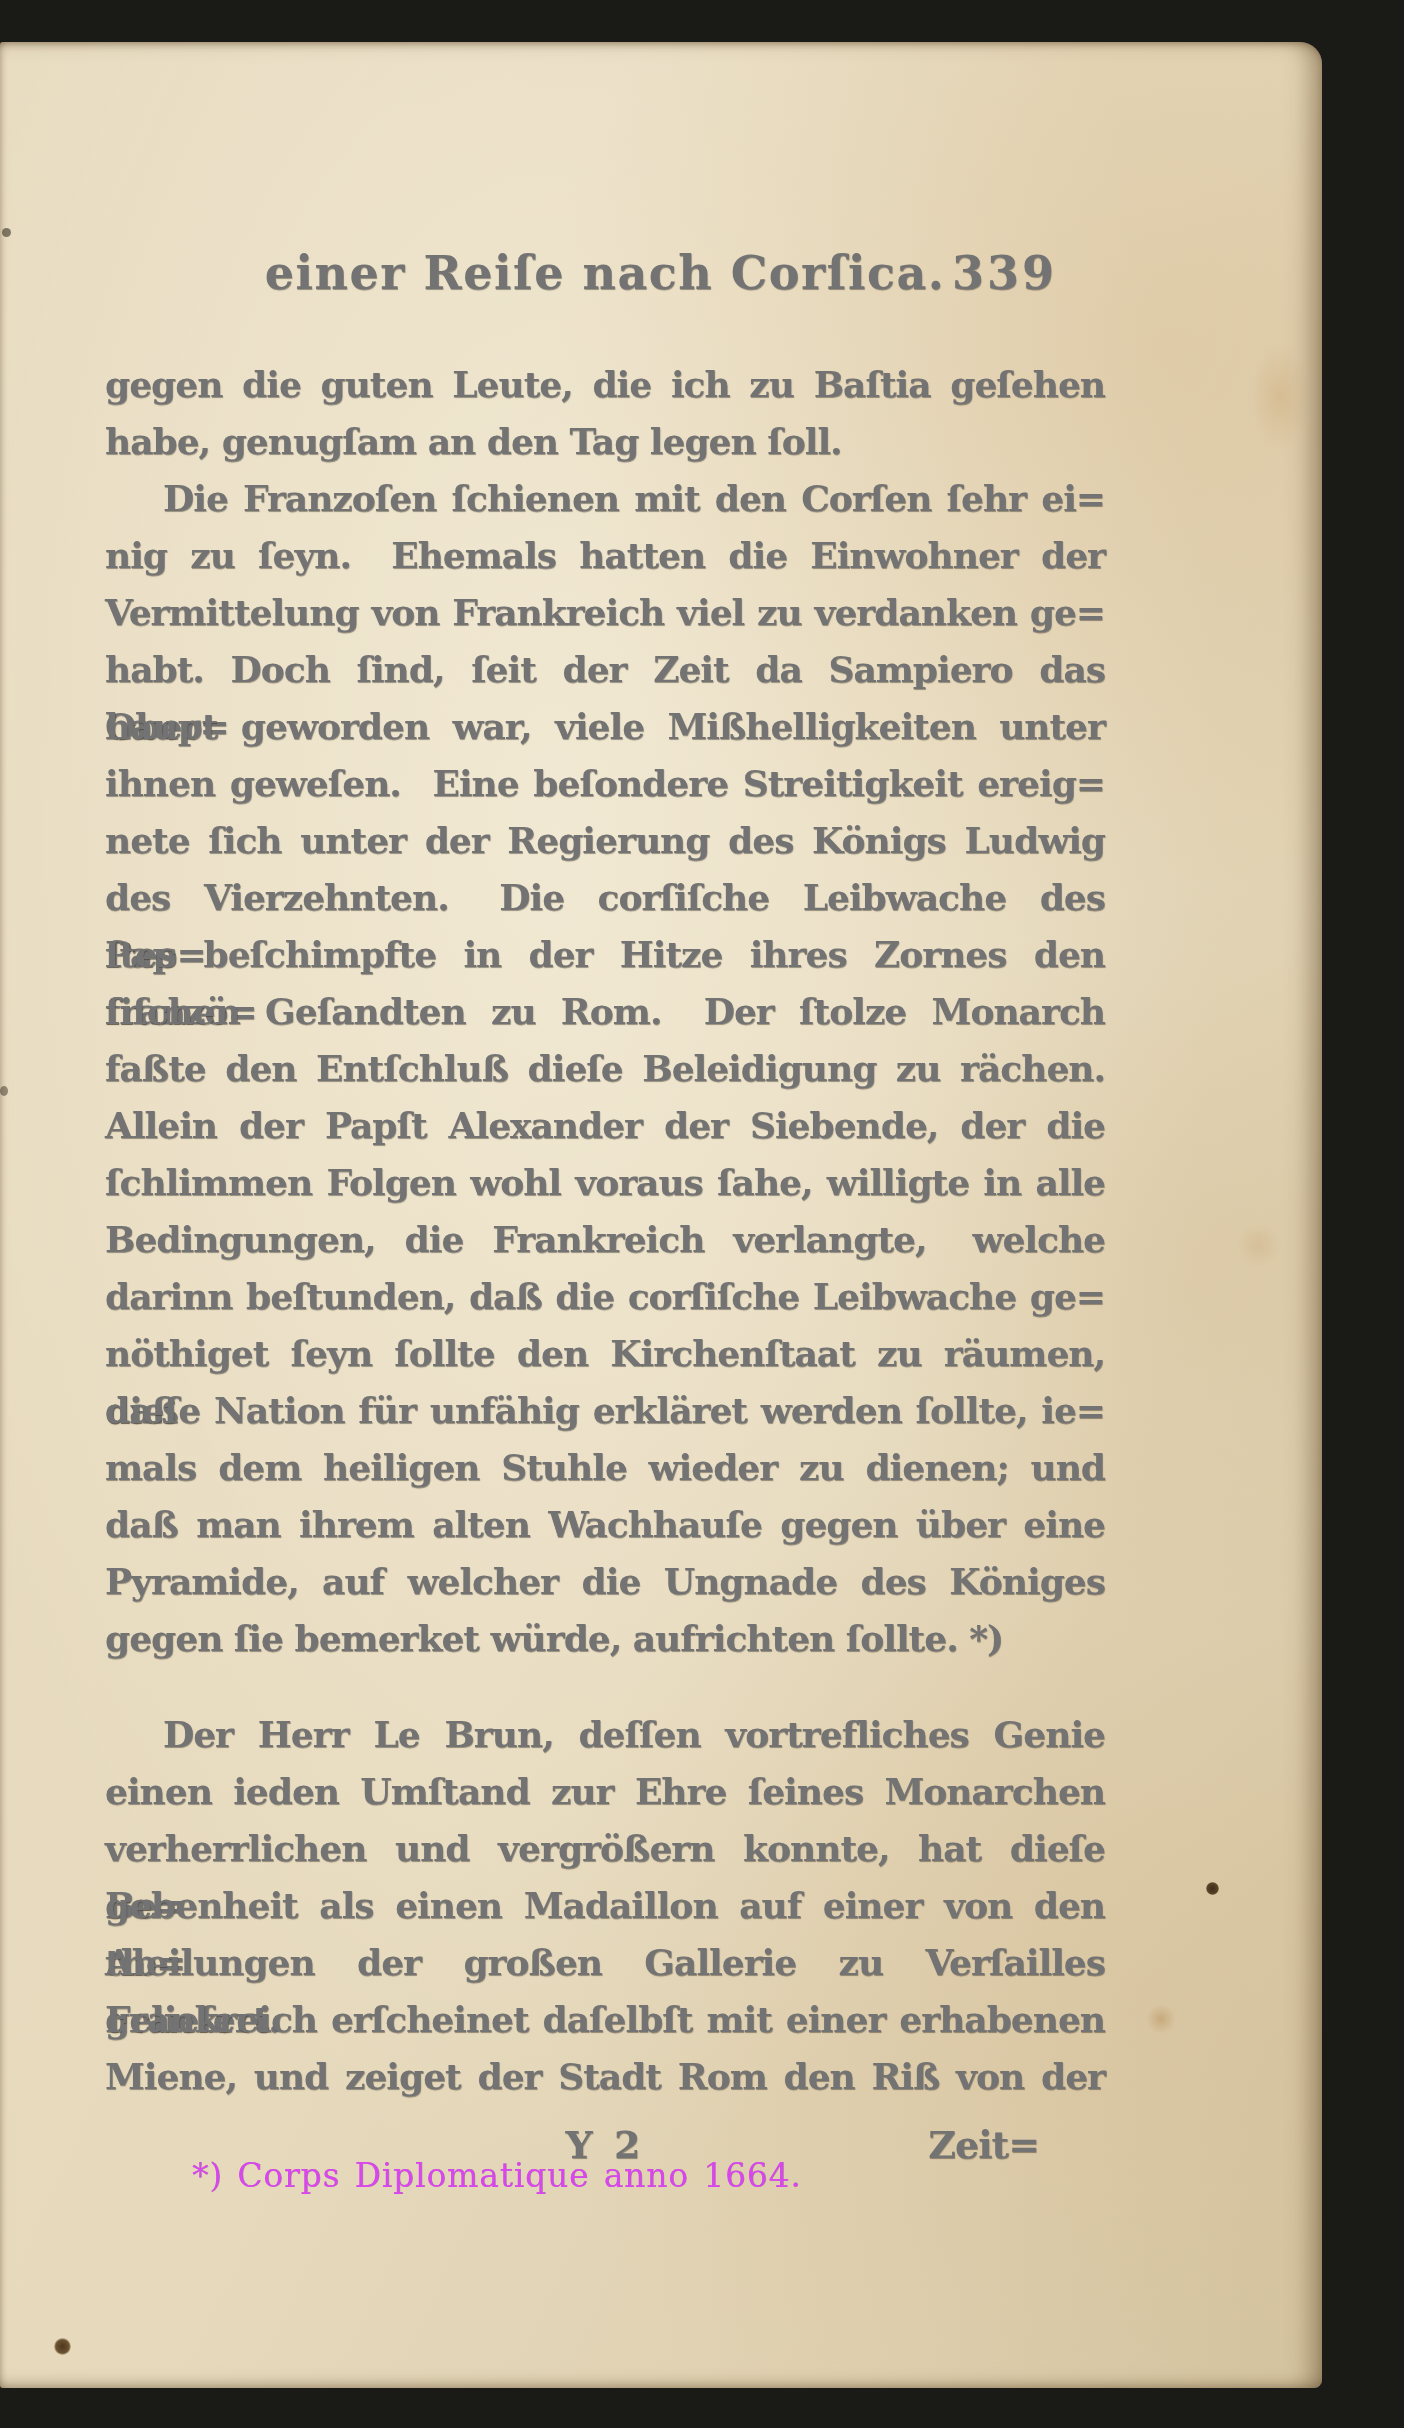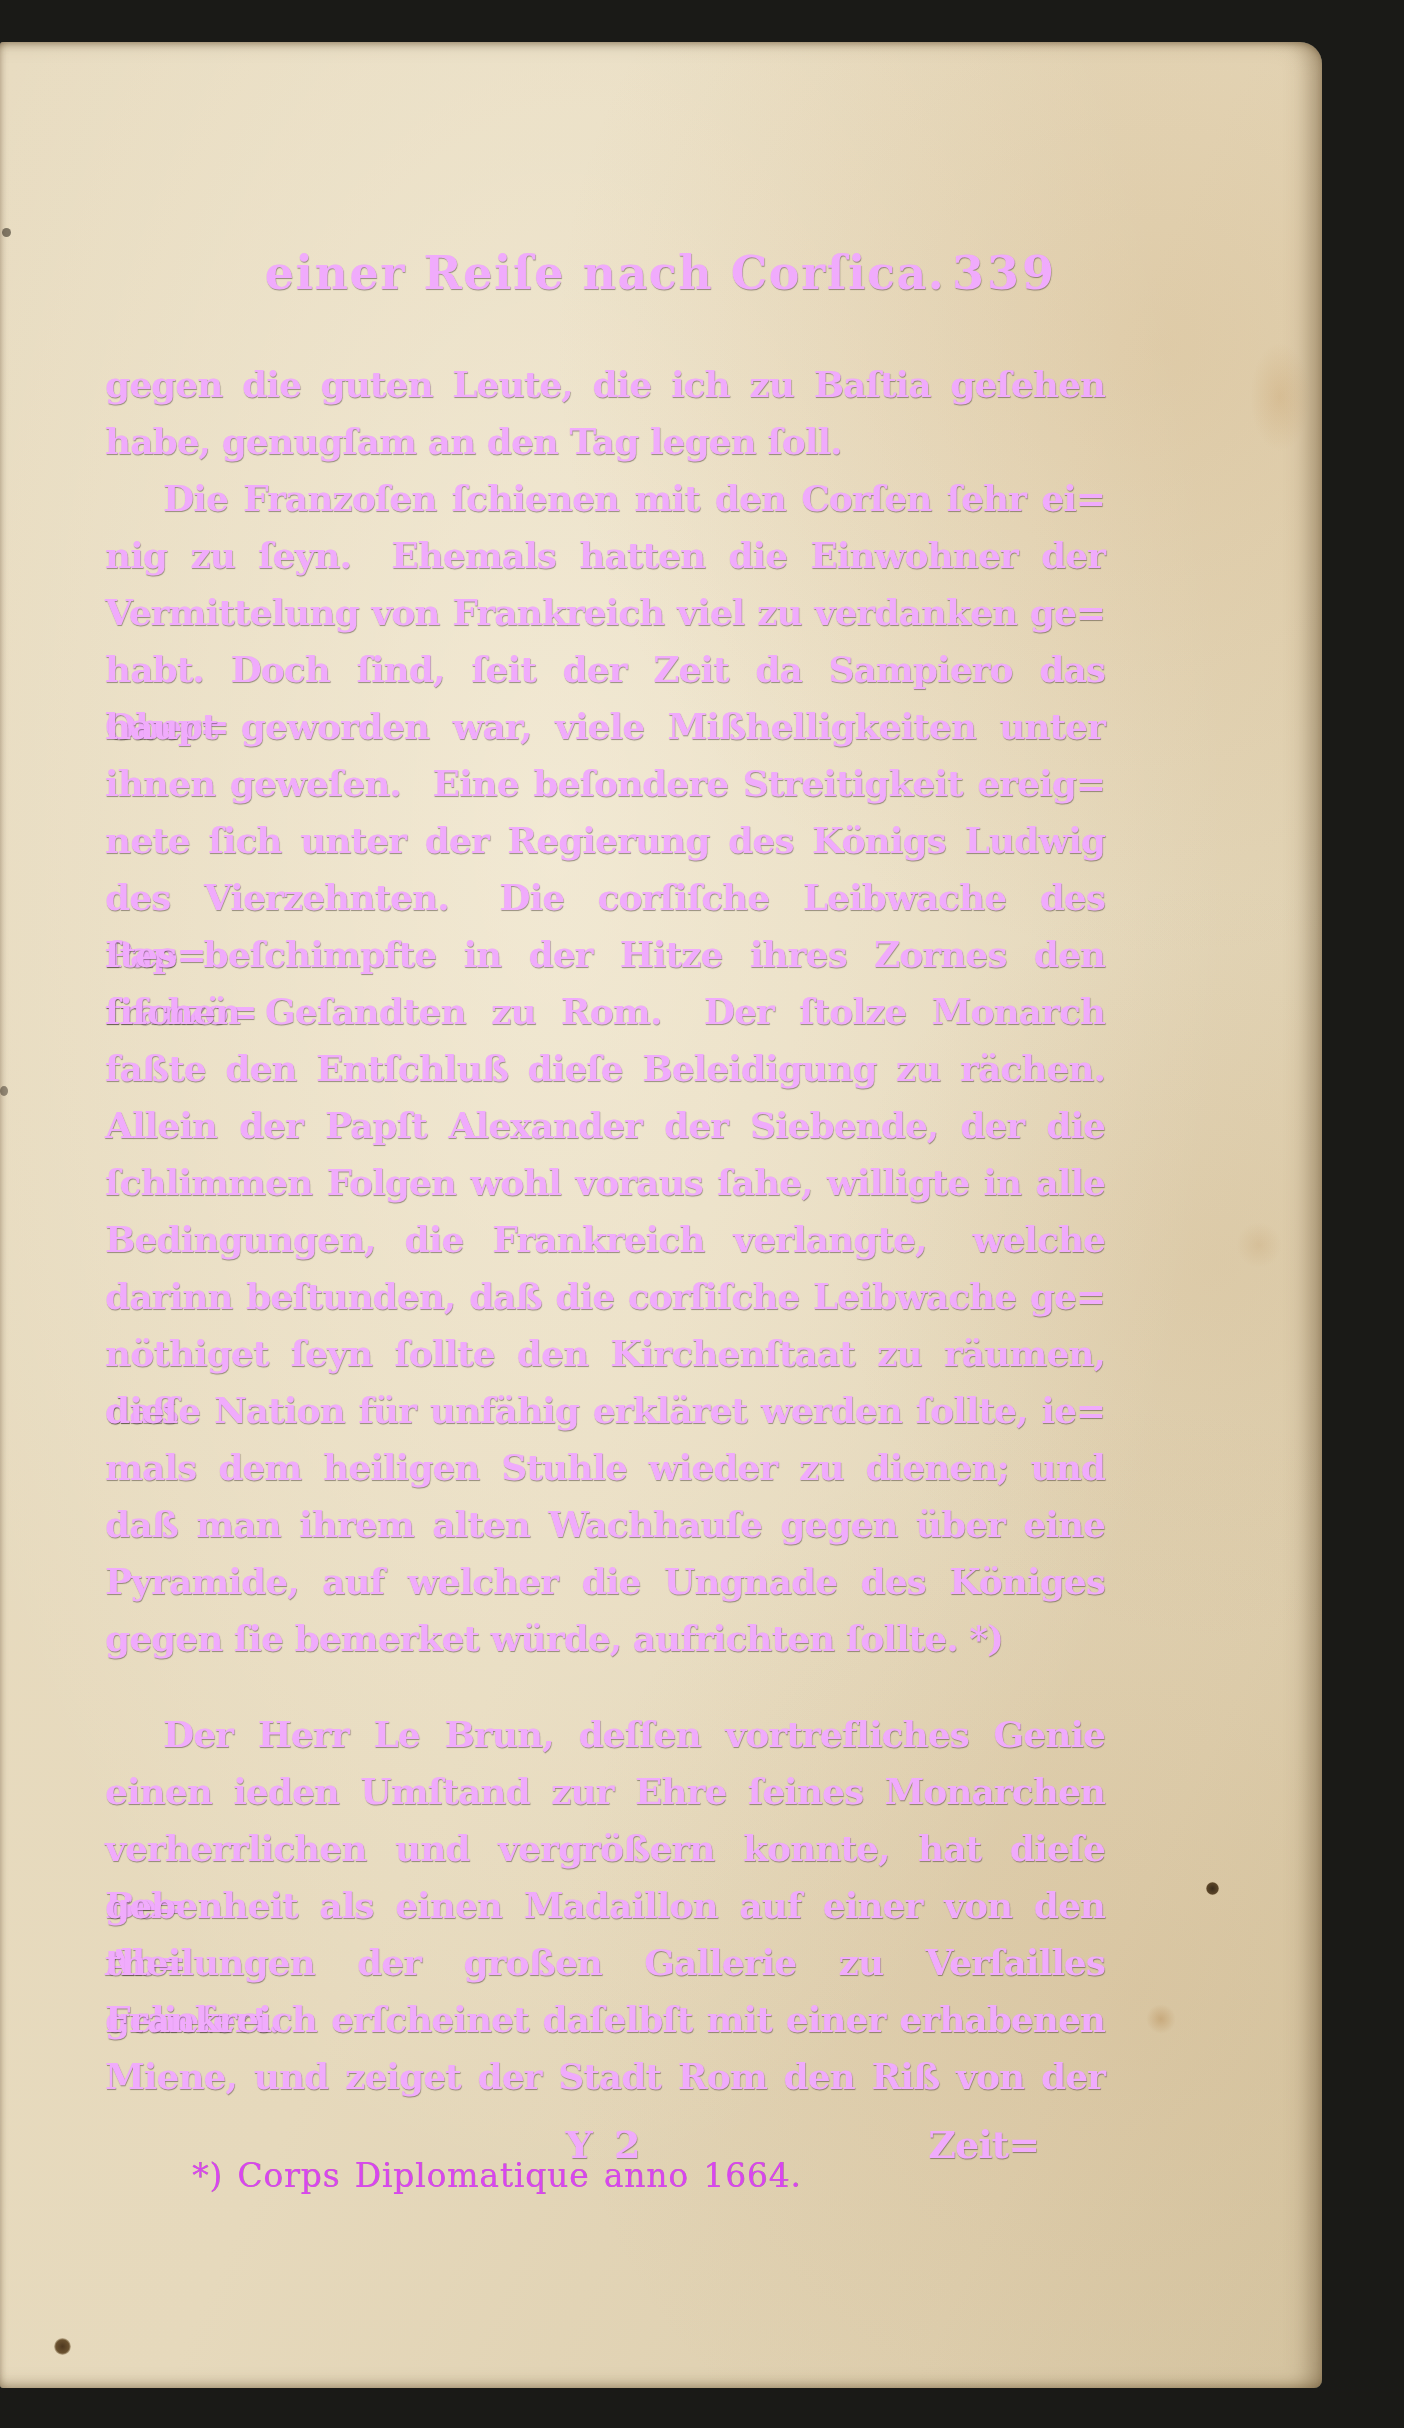--- a/index.html
+++ b/index.html
@@ -19,21 +19,21 @@
       radial-gradient(circle at 92% 52%, rgba(188,145,88,0.12), rgba(188,145,88,0) 22%),
       radial-gradient(circle at 86% 83%, rgba(190,146,88,0.14), rgba(190,146,88,0) 26%),
       radial-gradient(ellipse at 42% 34%, rgba(255,251,238,0.45), rgba(255,251,238,0) 62%),
       linear-gradient(115deg,#e8dcc1 0%,#e6d9bc 52%,#decfaf 83%,#d5c5a2 100%);
     box-shadow:
       inset -18px 0 24px -8px rgba(92,70,38,0.50),
       inset 0 5px 9px -4px rgba(92,70,38,0.55),
       inset 0 -9px 12px -7px rgba(92,70,38,0.38),
       inset 5px 0 8px -5px rgba(92,70,38,0.28);
   }
-  .ink{color:#f0abfc;text-shadow:0.5px 0.5px 0.9px rgba(46,40,30,0.45);}
+  .ink{color:#737373;text-shadow:0.5px 0.5px 0.9px rgba(46,40,30,0.45);}
   .running-head{
     position:absolute;left:105px;top:246px;width:1000px;height:60px;
     font-size:46px;font-weight:700;letter-spacing:1.5px;
   }
   .running-head .title{display:block;text-align:center;}
   .running-head .folio{position:absolute;right:48px;top:0;letter-spacing:3px;}
   .text-block{
     position:absolute;left:105px;top:356px;width:1000px;
     font-size:36px;font-weight:700;letter-spacing:-1px;line-height:57px;
   }

